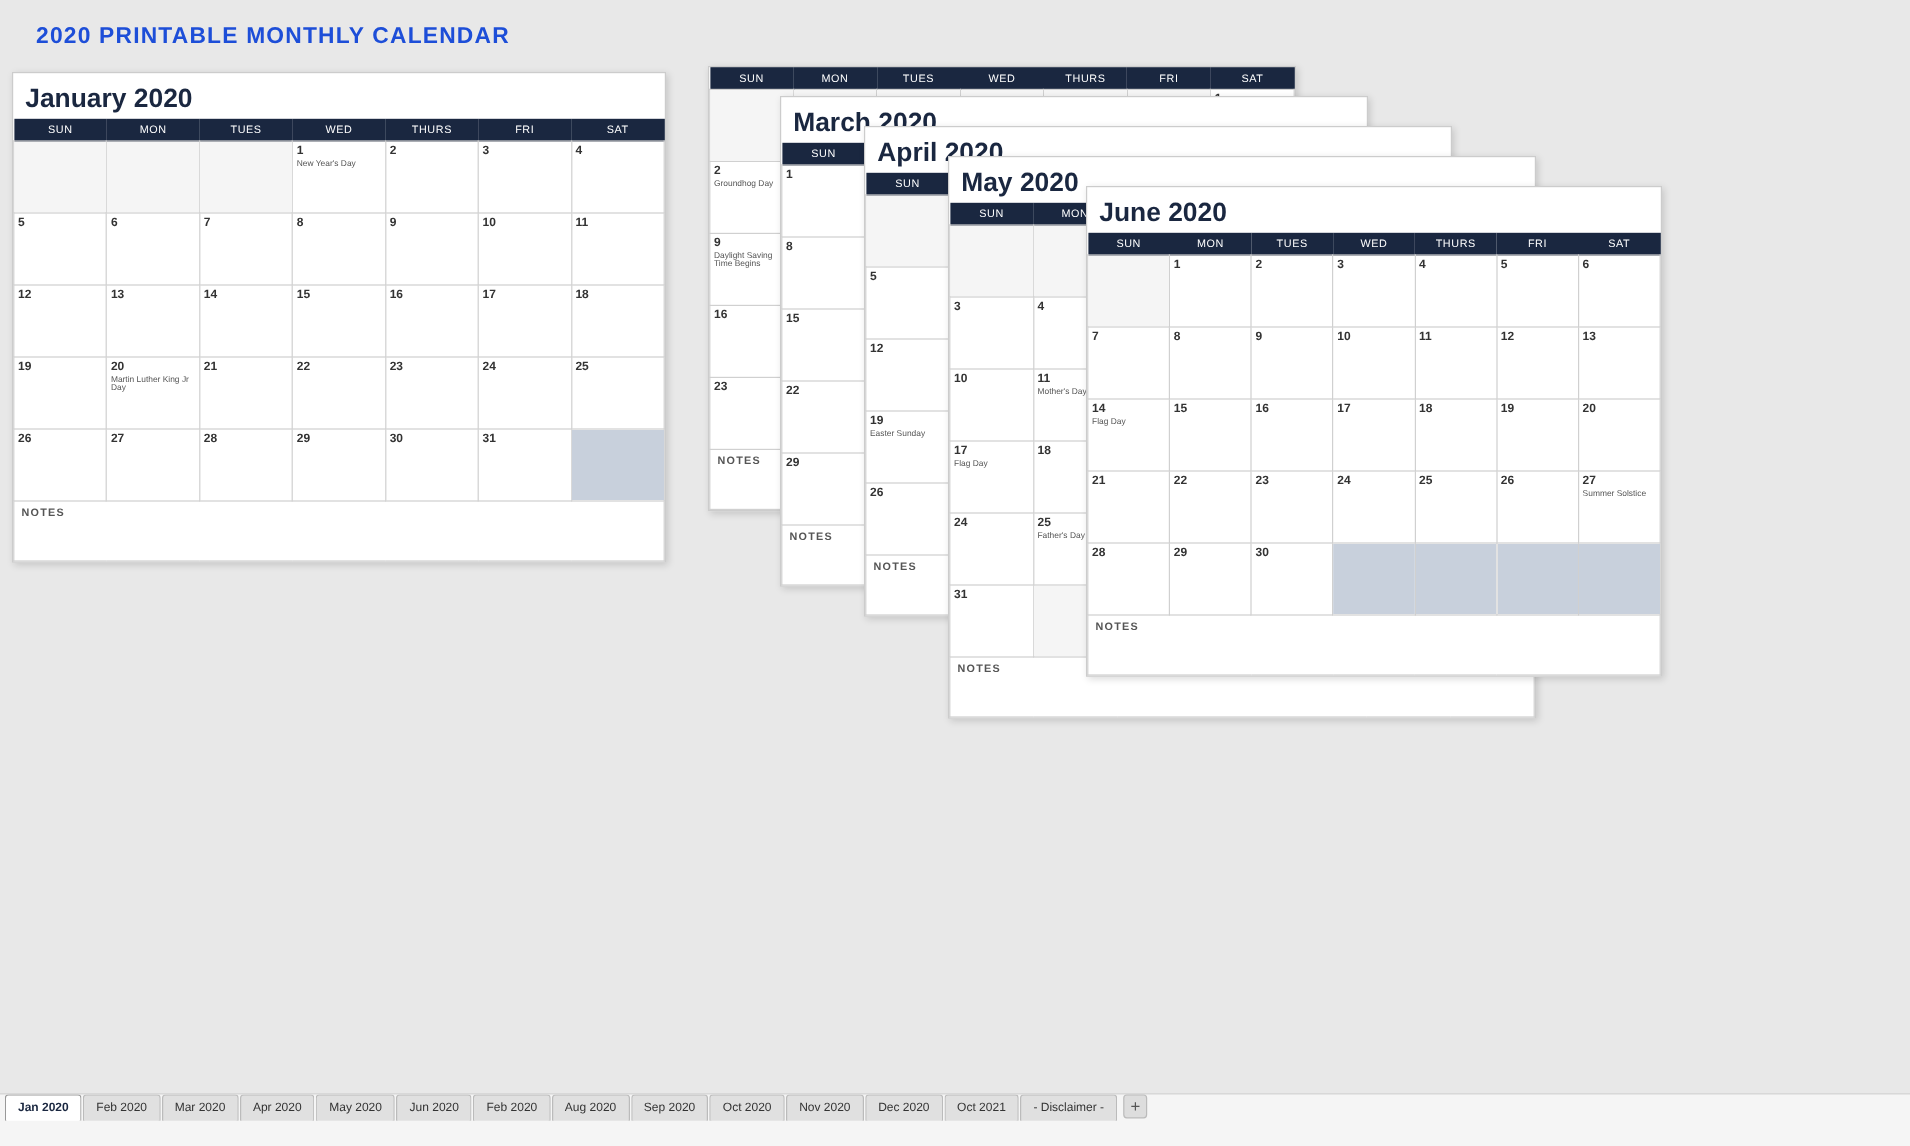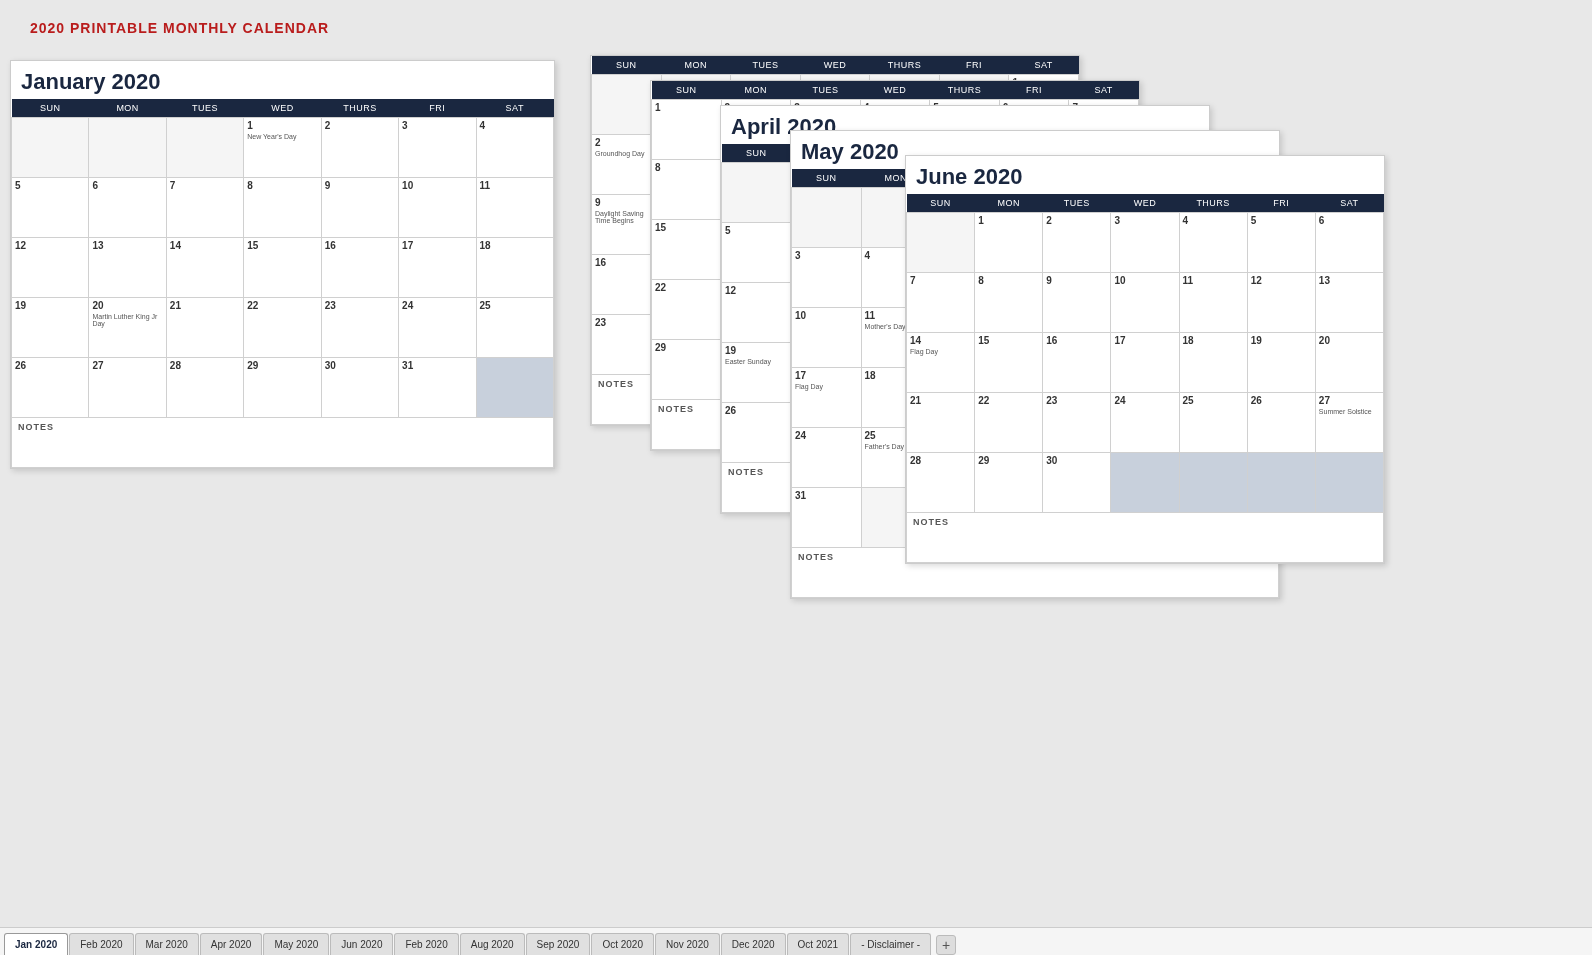--- a/index.html
+++ b/index.html
@@ -14,23 +14,23 @@
 
     .main-content {
       flex: 1;
       background: #e8e8e8;
       padding: 20px 30px 10px 30px;
       position: relative;
       overflow: hidden;
     }
 
     .page-title {
-      font-size: 14px;
+      font-size: 19px;
       font-weight: bold;
-      color: #b91c1c;
+      color: #1d4ed8;
       letter-spacing: 1px;
       margin-bottom: 8px;
       text-transform: uppercase;
     }
 
     
     .calendar-card {
       background: white;
       border: 1px solid #ccc;
       position: absolute;
@@ -92,25 +92,25 @@
       font-weight: bold;
       color: #555;
       padding: 4px 6px;
       letter-spacing: 1px;
       height: 50px;
       vertical-align: top;
     }
 
     
     .tab-bar {
-      height: 28px;
+      height: 44px;
       background: #f5f5f5;
       border-top: 1px solid #ccc;
       display: flex;
-      align-items: flex-end;
+      align-items: flex-start;
       padding: 0 4px;
       gap: 1px;
       flex-shrink: 0;
     }
 
     .tab-item {
       height: 22px;
       padding: 0 10px;
       font-size: 10px;
       color: #333;
@@ -318,20 +318,21 @@
           <td>29</td>
         </tr>
         <tr class="notes-row">
           <td colspan="7">NOTES</td>
         </tr>
       </tbody>
     </table>
   </div>
 
   <div class="calendar-card cal-mar">
+    <div class="cal-month-title">March 2020</div>
     <table class="cal-grid">
       <thead>
         <tr>
           <th>SUN</th>
           <th>MON</th>
           <th>TUES</th>
           <th>WED</th>
           <th>THURS</th>
           <th>FRI</th>
           <th>SAT</th>

